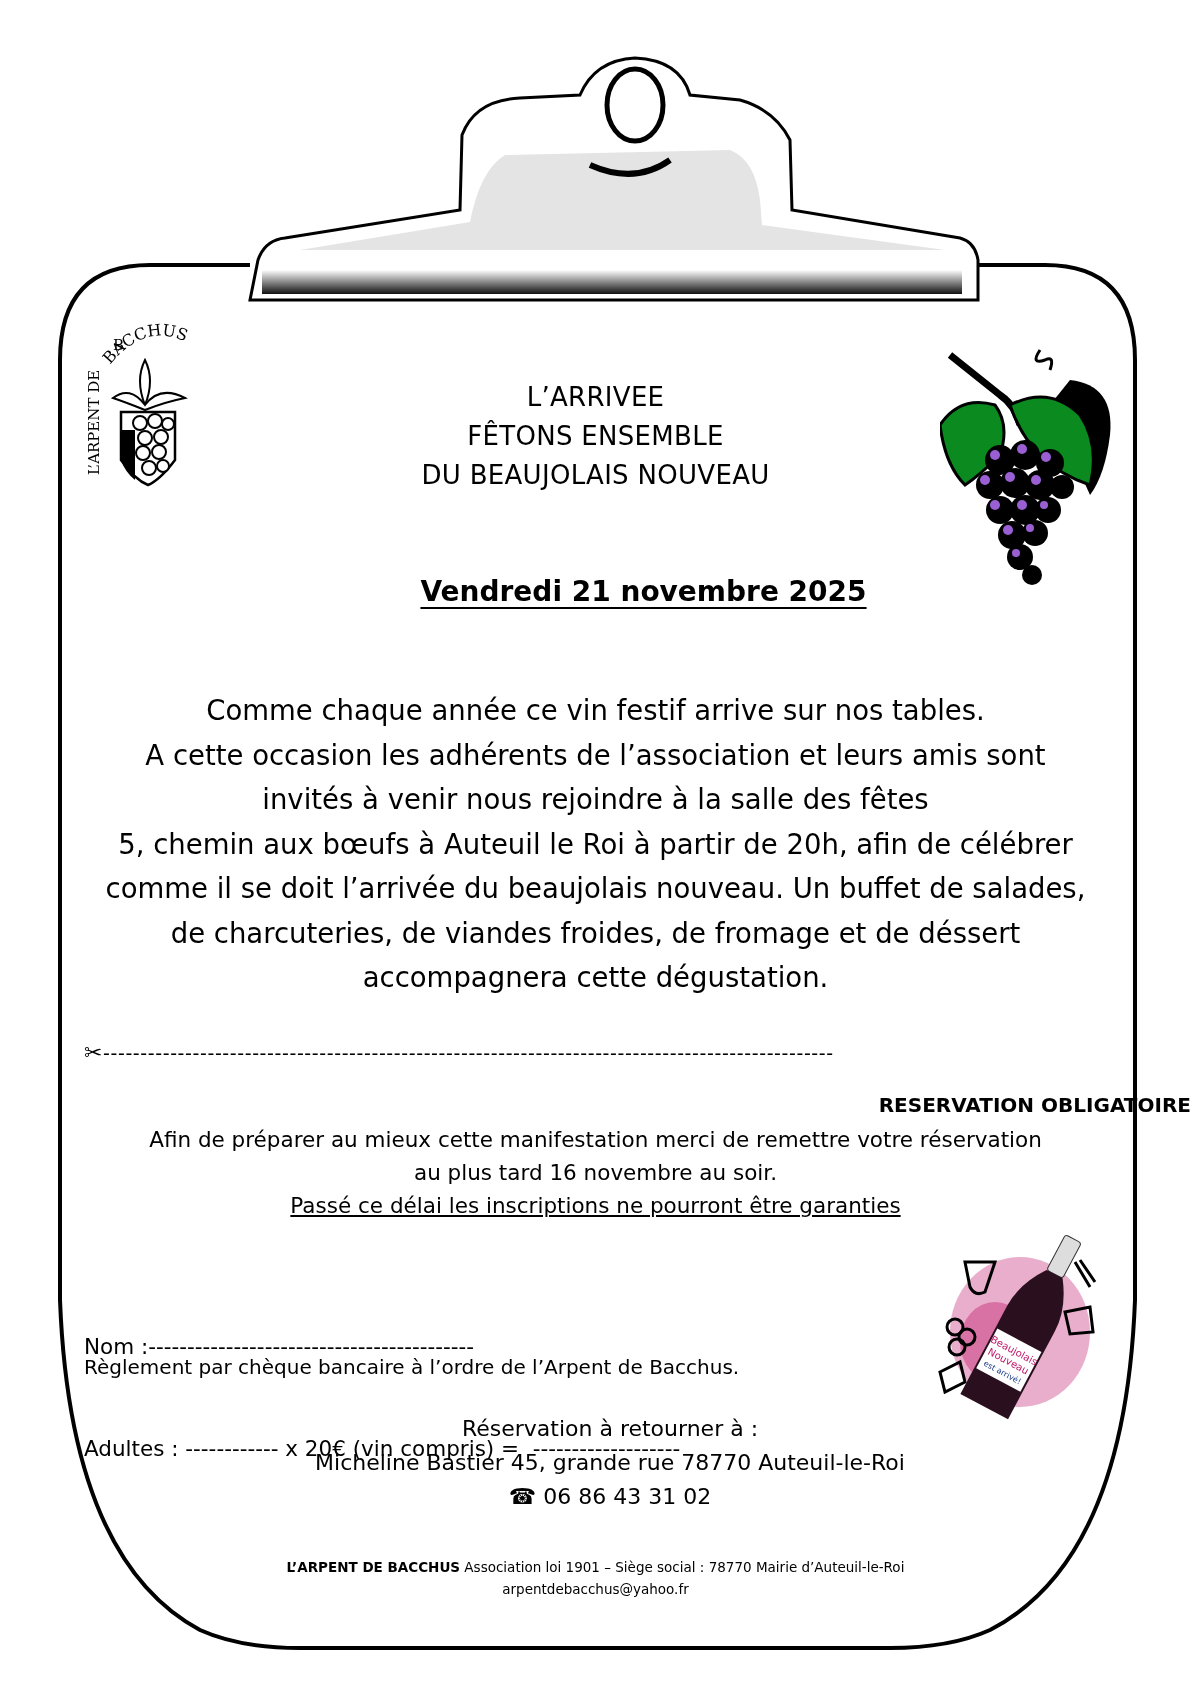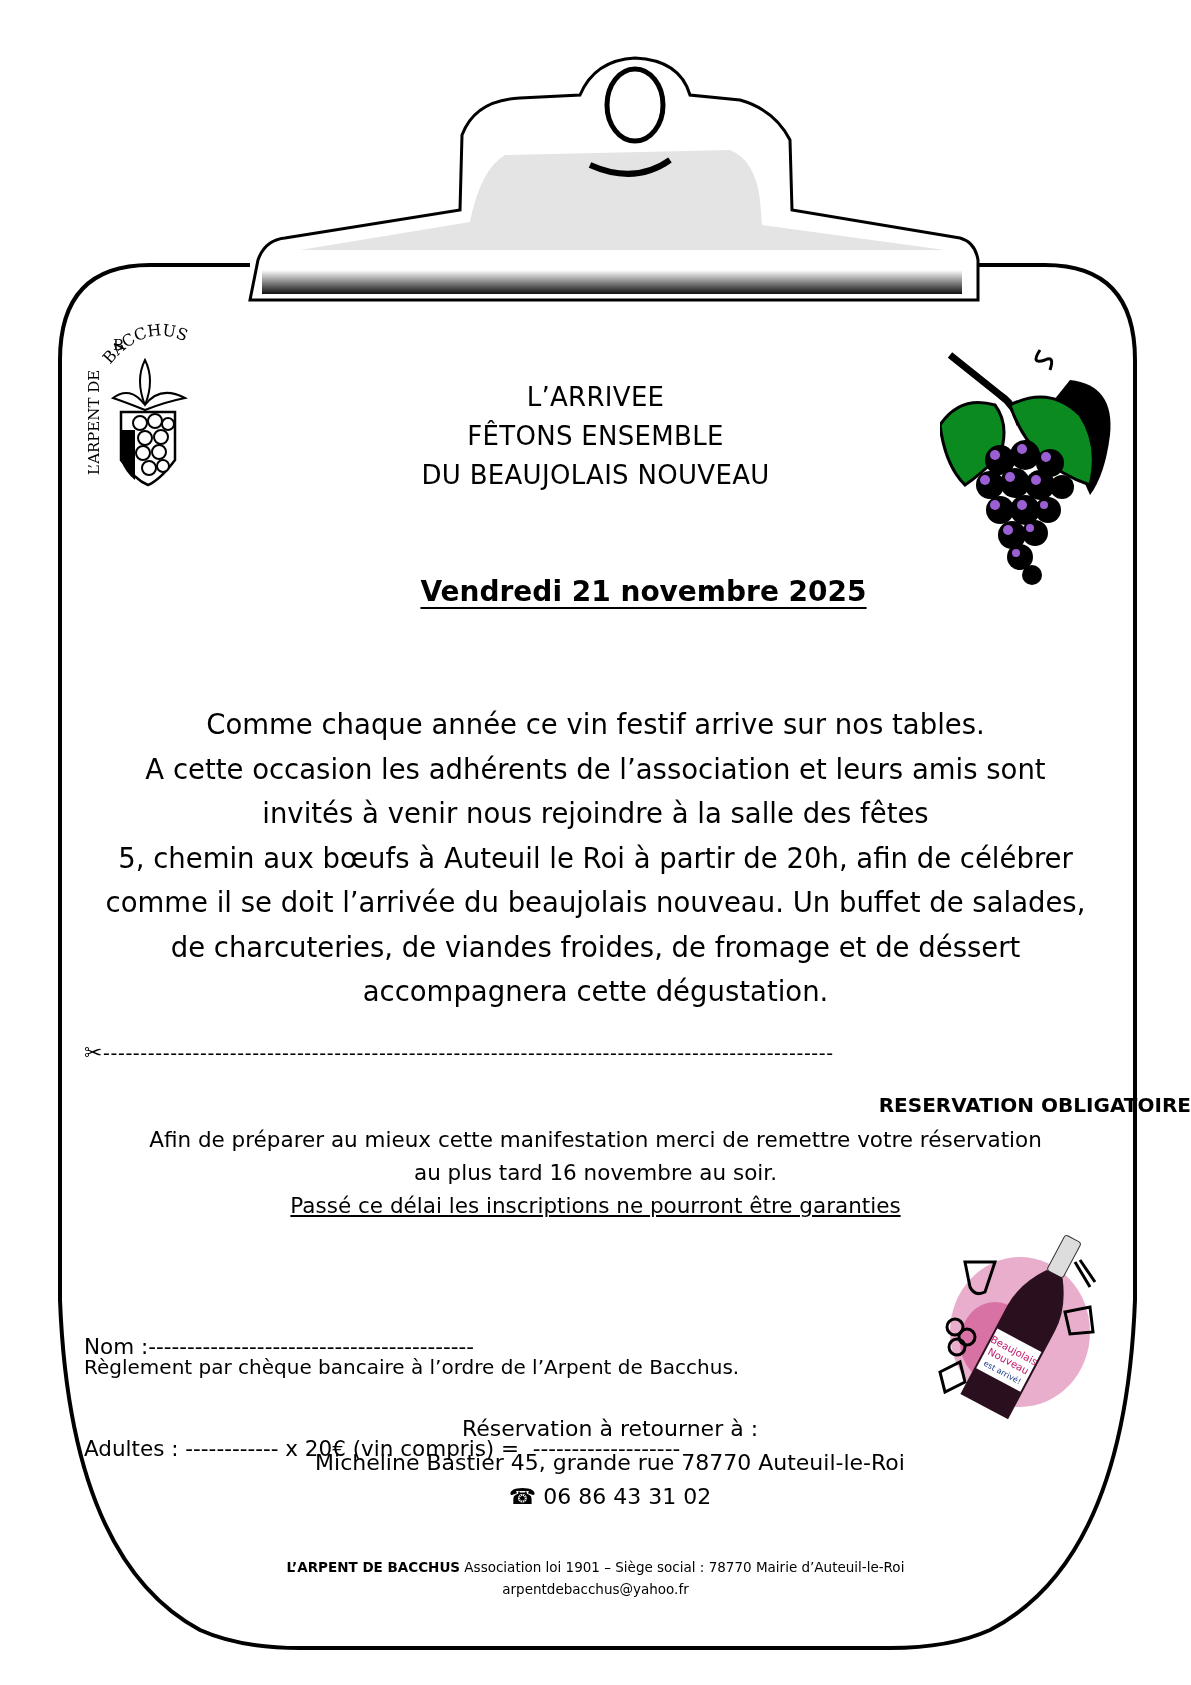--- a/index.html
+++ b/index.html
@@ -3,21 +3,21 @@
   <meta charset="utf-8">
   <style>
     html, body { margin: 0; padding: 0; background: #ffffff; }
     body { width: 1191px; height: 1685px; position: relative; overflow: hidden;
            font-family: "DejaVu Sans", sans-serif; color: #000; }
     .abs { position: absolute; }
     .center { text-align: center; width: 100%; left: 0; }
     .title-block { top: 378px; font-size: 26px; line-height: 39px; letter-spacing: 0.3px; }
     .date { top: 575px; font-size: 28px; font-weight: bold; padding-left: 48px; }
     .date span { text-decoration: underline; text-decoration-thickness: 2px; text-underline-offset: 6px; }
-    .body-text { top: 688px; font-size: 27.5px; line-height: 44.5px; margin-top: 14px; }
+    .body-text { top: 688px; font-size: 27.5px; line-height: 44.5px; }
     .cut-line { left: 84px; top: 1040px; font-size: 19px; white-space: nowrap; letter-spacing: 0.6px; }
     .resa-title { top: 1093px; font-size: 20px; font-weight: bold; text-align: right; }
     .resa-text { top: 1123px; font-size: 21.5px; line-height: 33px; }
     .resa-text .u { text-decoration: underline; }
     .form { left: 84px; top: 1262px; font-size: 21.5px; line-height: 34px; white-space: pre; }
     .payment { left: 84px; top: 1355px; font-size: 20px; }
     .return { top: 1412px; font-size: 22px; line-height: 34px; }
     .footer { top: 1556px; font-size: 13.5px; line-height: 22px; }
     .footer b { font-weight: bold; }
     .logo-left { left: 85px; top: 320px; width: 125px; height: 190px; }

